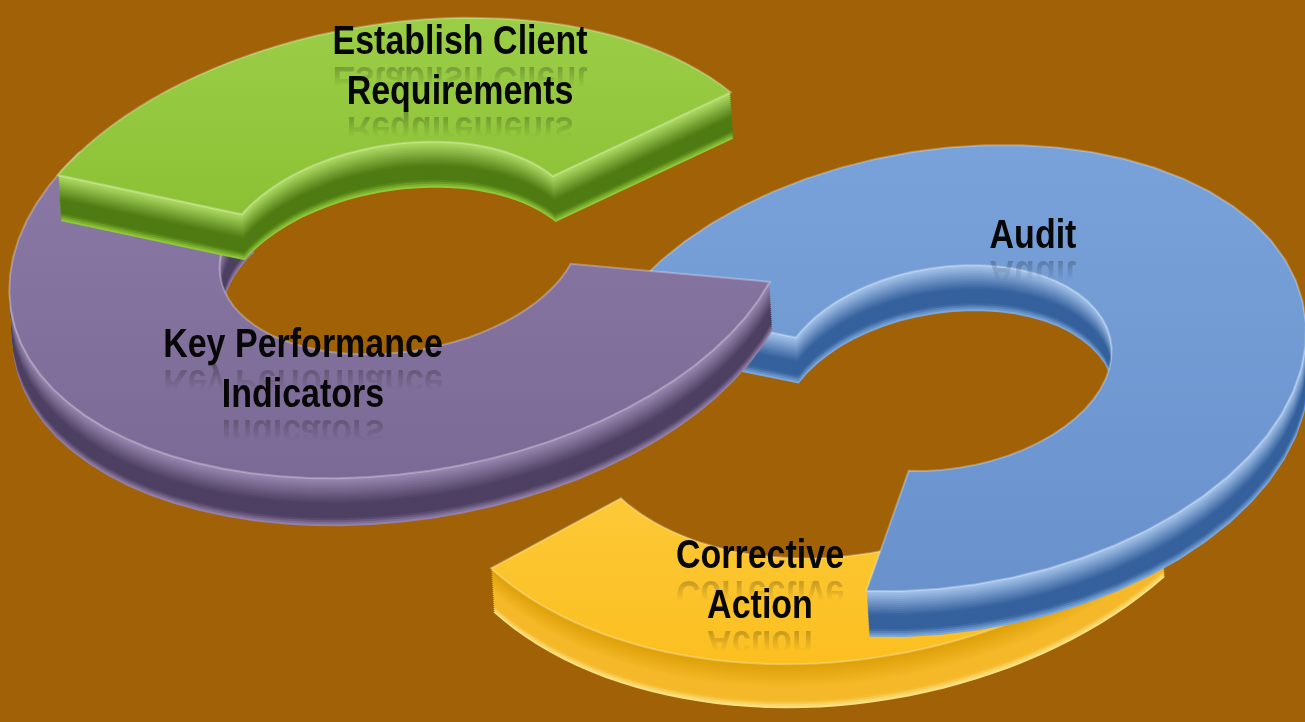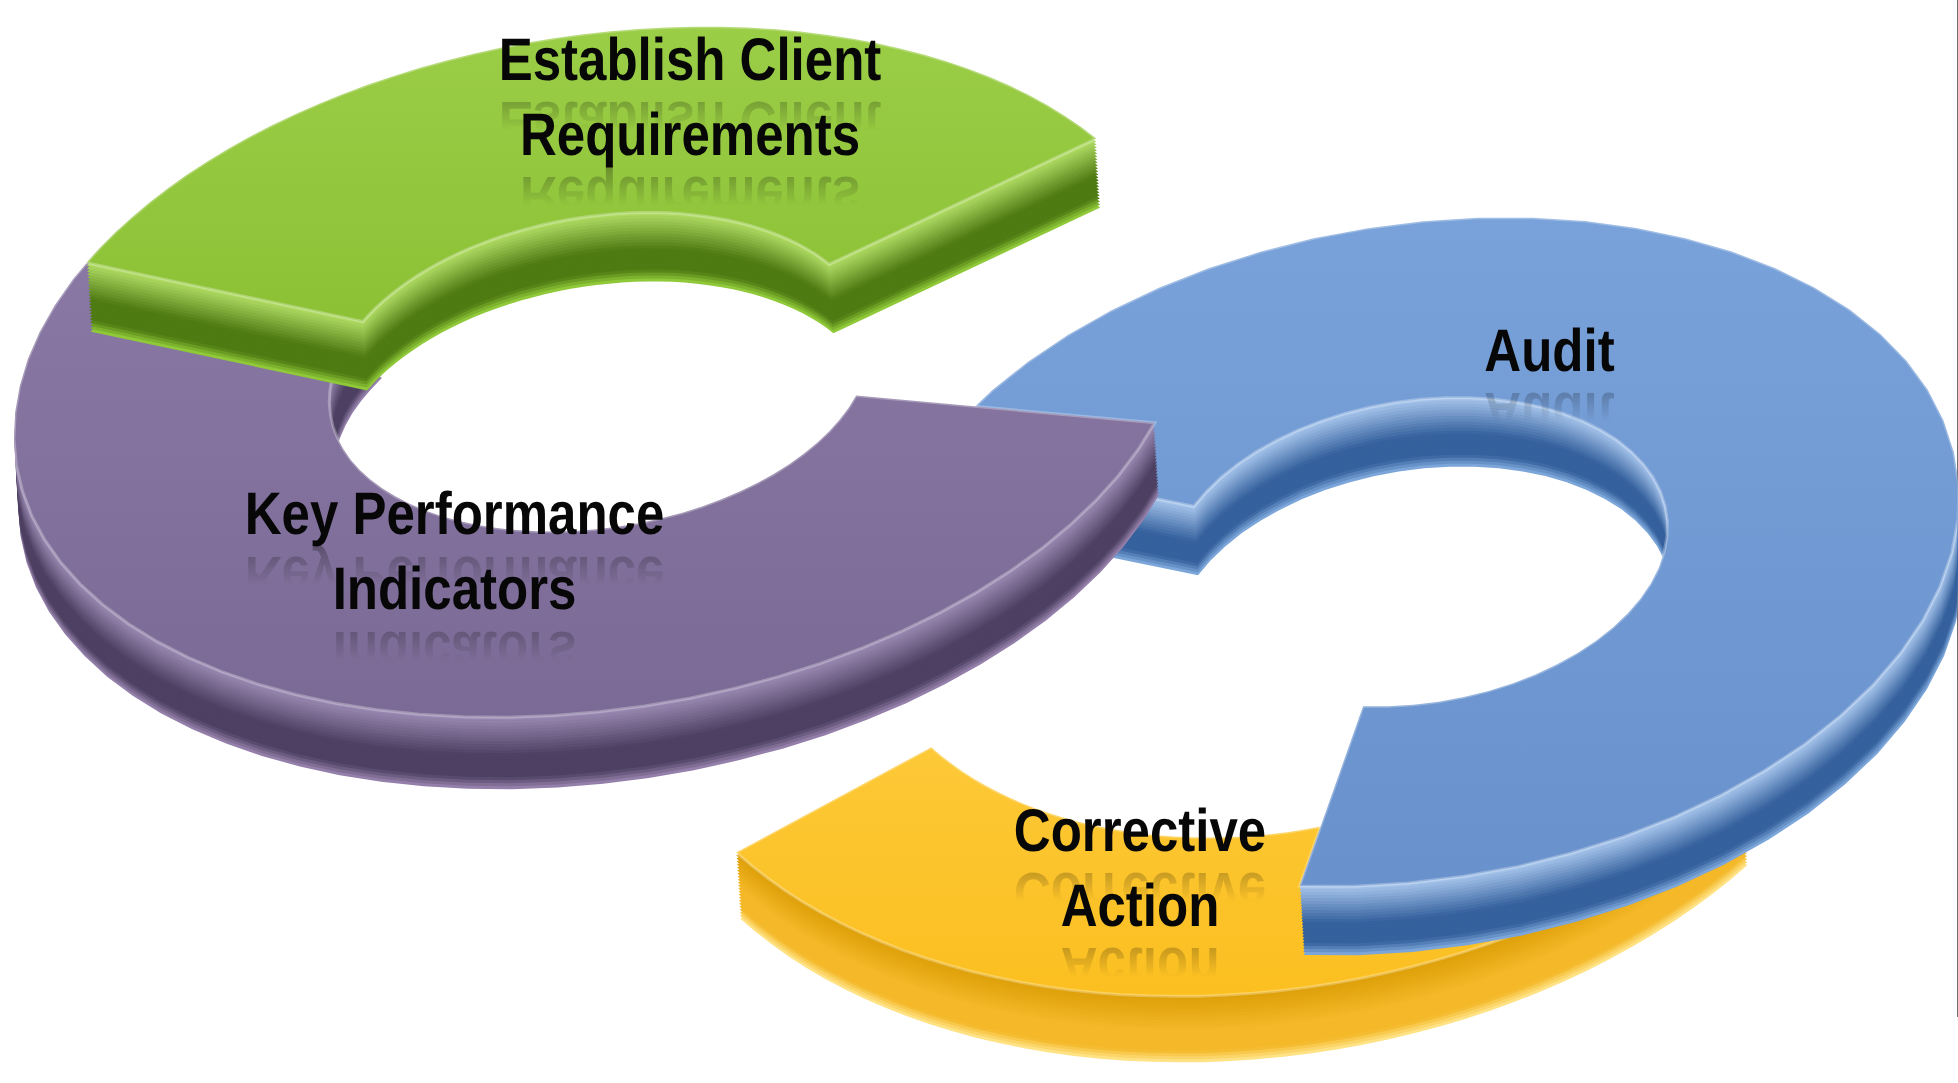--- a/index.html
+++ b/index.html
@@ -4,21 +4,21 @@
 <style>
   html, body {
     margin: 0;
     padding: 0;
     background: #000000;
   }
   .stage {
     position: relative;
     width: 1305px;
     height: 722px;
-    background: #ffffff;
+    background: #a16207;
     overflow: hidden;
     font-family: "Liberation Sans", "DejaVu Sans", sans-serif;
   }
   svg.rings {
     position: absolute;
     left: 0; top: 0;
     width: 1305px; height: 722px;
   }
   .labels {
     position: absolute;

